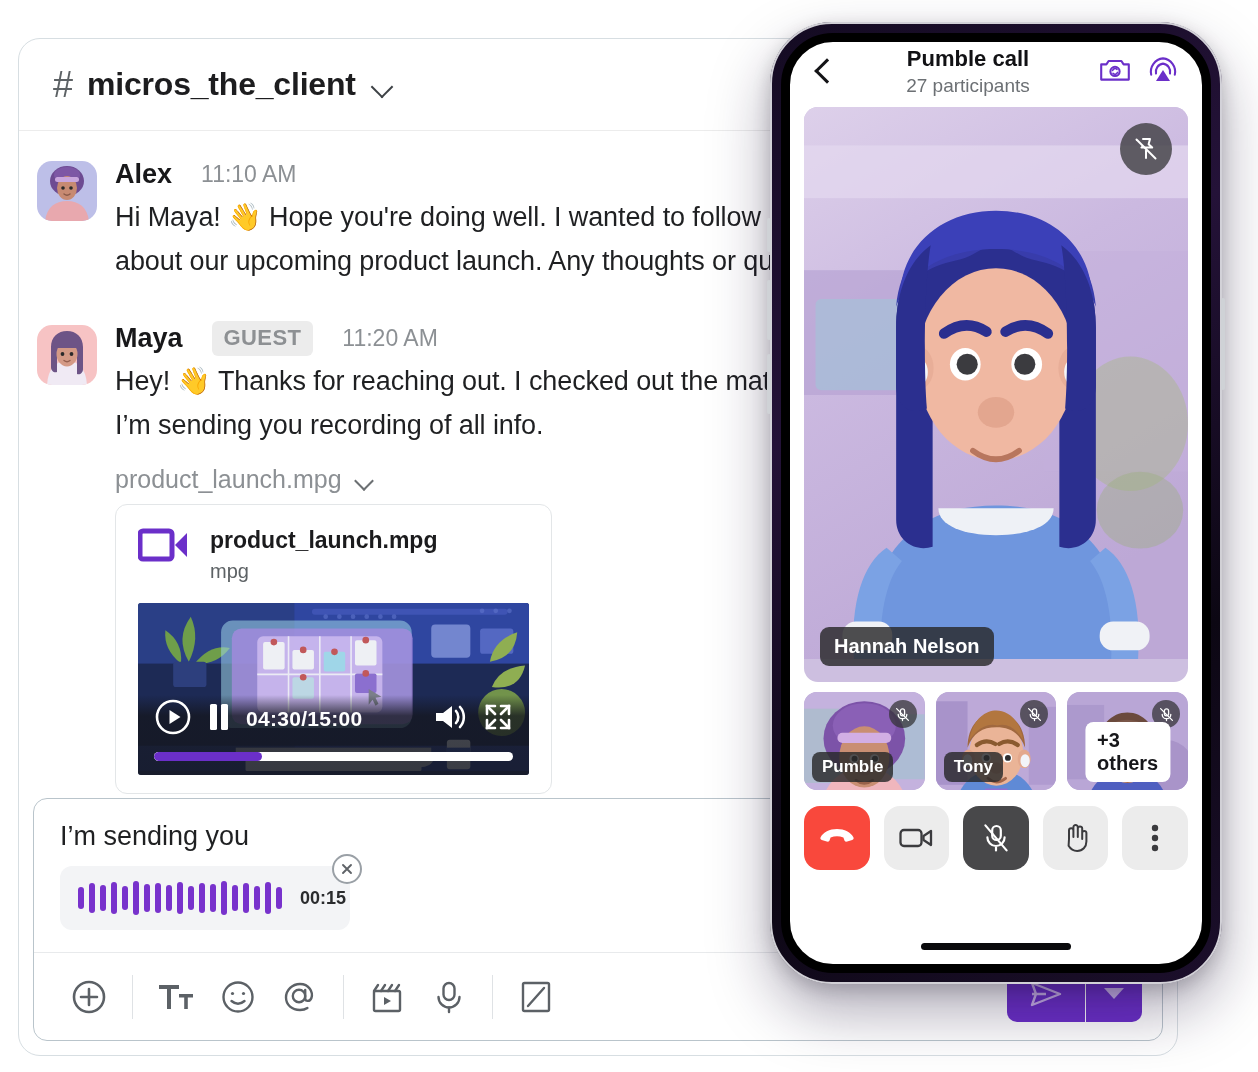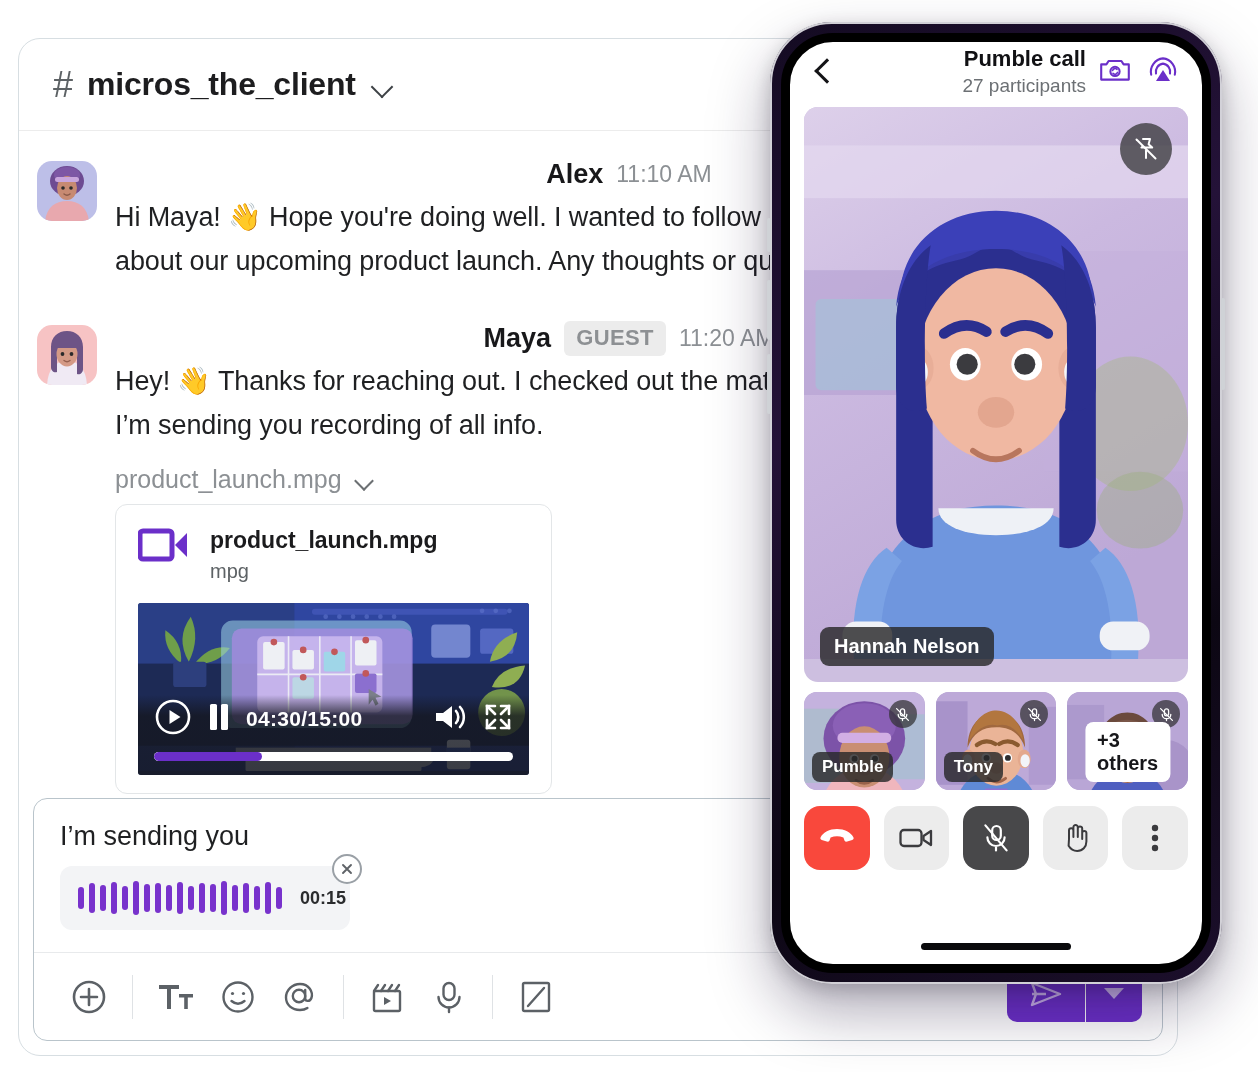--- a/index.html
+++ b/index.html
@@ -33,21 +33,21 @@
     transform:rotate(45deg);
   }
 
   .messages{ padding:22px 34px 0 18px; }
   .msg{ display:flex; gap:18px; margin-bottom:6px; }
   .avatar{
     width:60px; height:60px; border-radius:15px; flex:none; margin-top:8px;
     position:relative; overflow:hidden;
   }
   .msg-body{ flex:1; min-width:0; }
-  .meta{ display:flex; align-items:center; gap:13px; height:42px;justify-content:center; }
+  .meta{ display:flex; align-items:center; gap:29px; height:42px; }
   .author{ font-size:27px; font-weight:700; color:#18181a; }
   .guest{
     font-size:22px; font-weight:600; color:#8d9093; background:#ececec;
     padding:4px 12px 5px; border-radius:6px; letter-spacing:.4px;
   }
   .time{ font-size:23px; color:#8c9094; }
   .text{ font-size:27px; line-height:44px; color:#1f2022; letter-spacing:-.1px; white-space:nowrap; }
 
   .file-label{ display:flex; align-items:center; gap:12px; margin:18px 0 10px; }
   .file-label .nm{ font-size:25px; color:#8c9094; }
@@ -149,21 +149,21 @@
   .island .cam{ width:13px; height:13px; border-radius:50%;
     background:radial-gradient(circle at 35% 35%,#3b3f5c,#14161f 70%); }
   .sb-right{ display:flex; align-items:center; gap:9px; }
   .bars{ display:flex; align-items:flex-end; gap:2.5px; height:17px; }
   .bars i{ width:4px; background:#0b0b0c; border-radius:1px; display:block; }
 
   .call-header{ display:flex; align-items:center; padding:4px 24px 10px 16px; gap:14px; }
   .back{ width:34px; height:34px; position:relative; flex:none; }
   .back::before{ content:""; position:absolute; left:12px; top:7px; width:15px; height:15px;
     border-left:3.4px solid #131316; border-bottom:3.4px solid #131316; transform:rotate(45deg); }
-  .ch-center{ flex:1; text-align:right; margin-left:-4px; }
+  .ch-center{ flex:1; text-align:center; margin-left:-4px; }
   .call-title{ font-size:22px; font-weight:700; color:#111114; }
   .call-sub{ font-size:19px; color:#6c7074; margin-top:3px; }
   .hdr-icons{ display:flex; gap:18px; align-items:center; }
 
   .stage-video{
     position:relative; margin:0 14px; height:575px; border-radius:14px; overflow:hidden;
     background:#cdbfe0;
   }
   .pin-btn{
     position:absolute; right:16px; top:16px; width:52px; height:52px; border-radius:50%;

